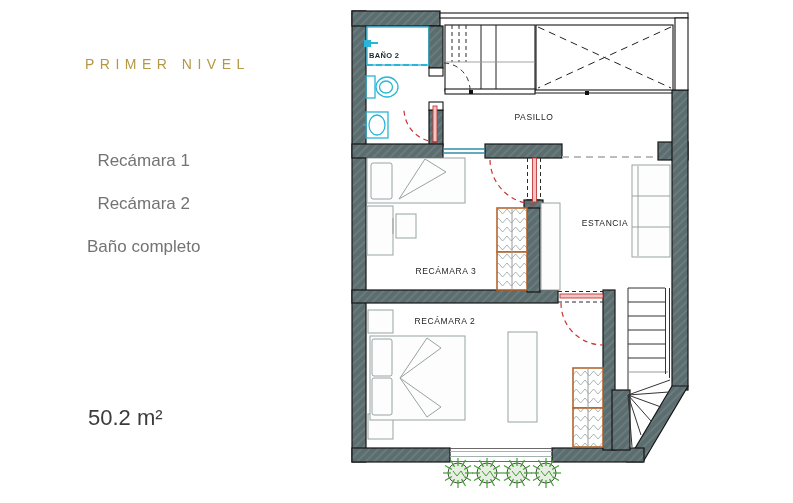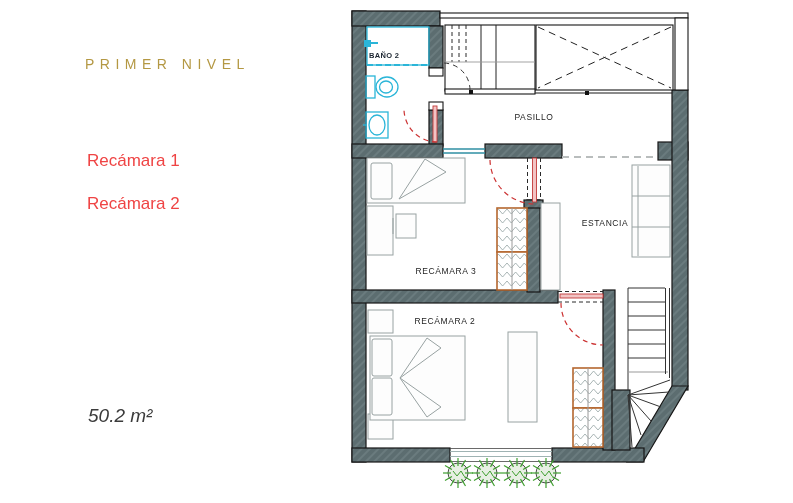--- a/index.html
+++ b/index.html
@@ -1,22 +1,22 @@
 <!DOCTYPE html>
 <html><head>
 <meta charset="utf-8">
 <style>
   html,body{margin:0;padding:0;background:#ffffff;}
   .stage{position:relative;width:769px;height:503px;background:#fff;overflow:hidden;
          font-family:"Liberation Sans",sans-serif;}
   .title{position:absolute;left:85px;top:56px;font-size:14px;letter-spacing:5.5px;
          color:#b49843;font-weight:500;}
   .features{position:absolute;left:87px;top:151px;list-style:none;margin:0;padding:0;}
-  .features li{display:block;height:43px;font-size:17px;color:#ef4444;text-align:center;}
-  .area{position:absolute;left:88px;top:405px;font-size:19px;color:#3b3b3b;font-style:italic;}
+  .features li{display:block;height:43px;font-size:17px;color:#737373;text-align:center;}
+  .area{position:absolute;left:88px;top:405px;font-size:22px;color:#3b3b3b;}
   svg{position:absolute;left:0;top:0;}
   svg text{font-family:"Liberation Sans",sans-serif;font-size:8.5px;fill:#1d1d1d;letter-spacing:.6px;}
   svg text.small{font-size:7.5px;letter-spacing:.3px;fill:#1b2530;font-weight:600;}
   .wall{fill:url(#wh);stroke:#161616;stroke-width:1.2;}
   .thin{fill:#ffffff;stroke:#161616;stroke-width:1.1;}
   .furn{fill:#fdfdfd;stroke:#98a2a2;stroke-width:1;}
   .closet{fill:url(#zz);stroke:#b5672f;stroke-width:1.6;}
   .redleaf{fill:#f2c4c4;stroke:#c23b3b;stroke-width:.9;}
   .redarc{fill:none;stroke:#cc3333;stroke-width:1.2;stroke-dasharray:5 4;}
   .blkdash{fill:none;stroke:#2a2a2a;stroke-width:1;stroke-dasharray:4 3;}
@@ -25,20 +25,21 @@
 </style>
 </head>
 <body>
 
 <div class="stage">
 
   <div class="title">PRIMER NIVEL</div>
   <ul class="features">
     <li>Recámara 1</li>
     <li>Recámara 2</li>
+    <li>Baño completo</li>
   </ul>
   <div class="area">50.2 m²</div>
 
   <svg width="793" height="503" viewBox="0 0 793 503">
     <defs>
       <pattern id="wh" width="6" height="6" patternUnits="userSpaceOnUse" patternTransform="rotate(45)">
         <rect width="6" height="6" fill="#5c6d70"></rect>
         <line x1="3" y1="0" x2="3" y2="6" stroke="#6e7e81" stroke-width="1.6"></line>
       </pattern>
       <pattern id="zz" width="26" height="9" patternUnits="userSpaceOnUse">

